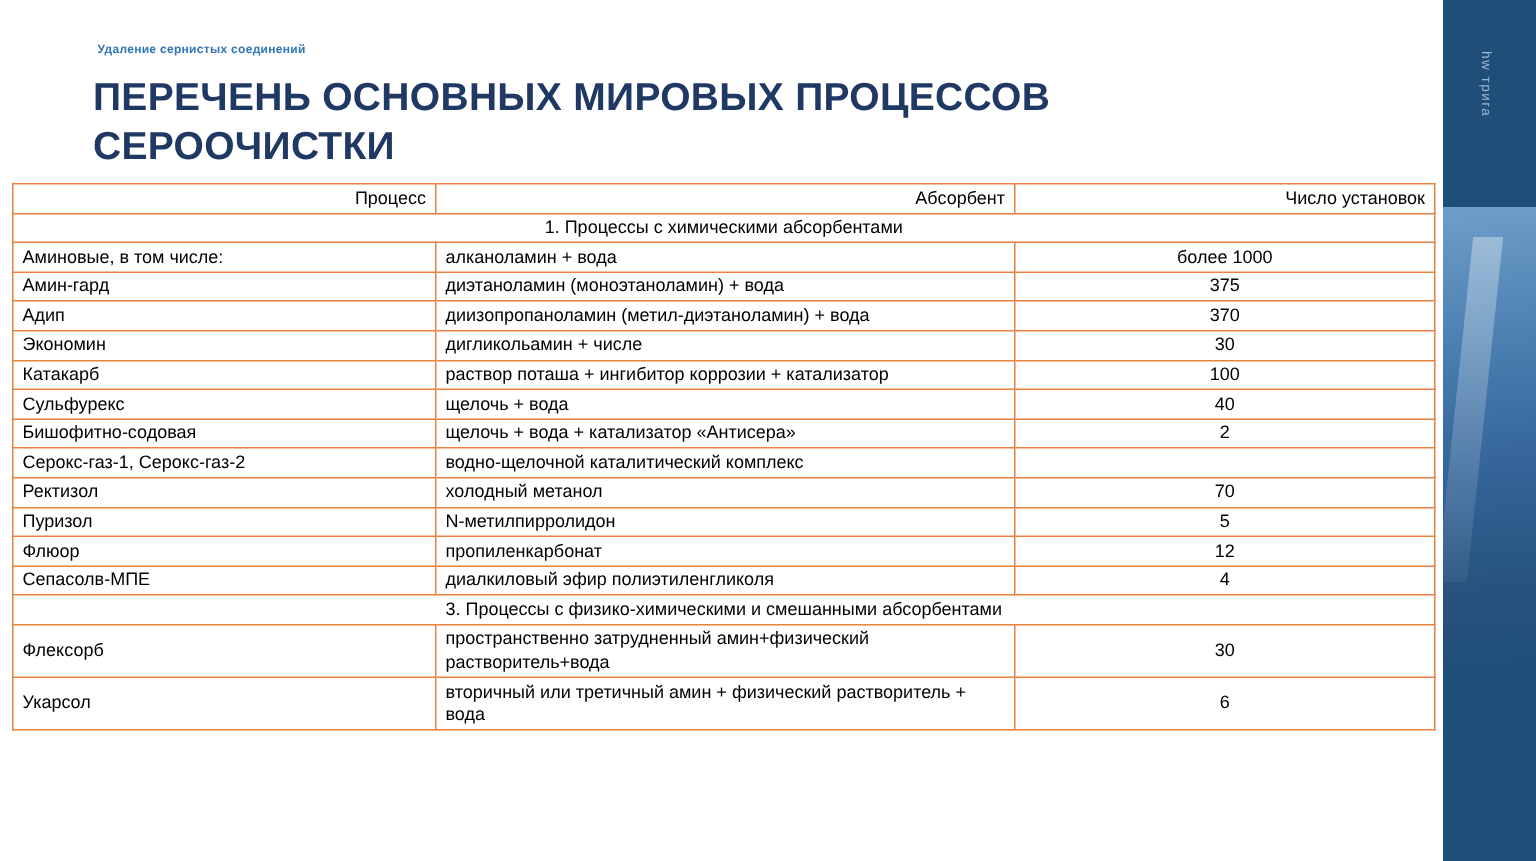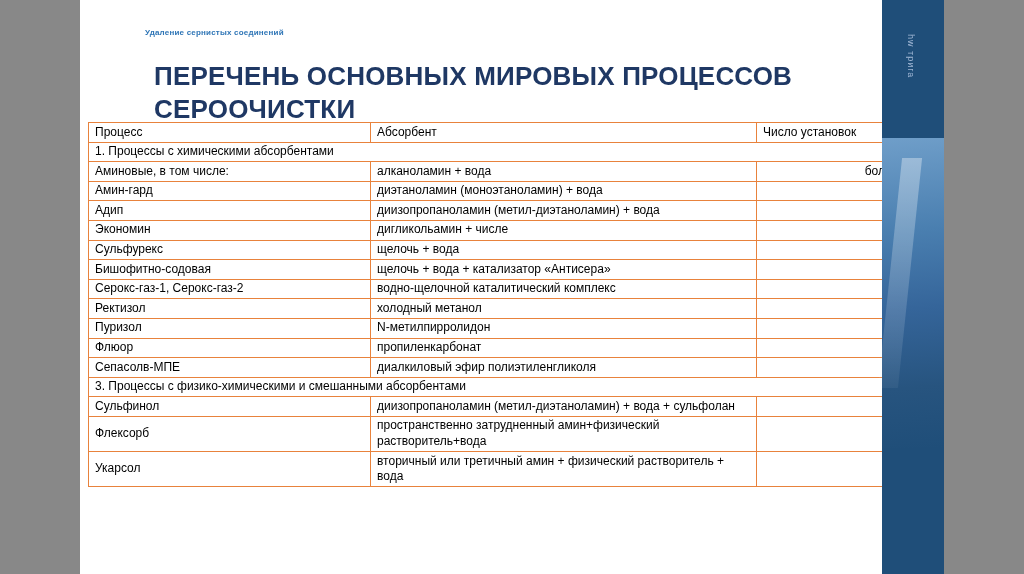--- a/index.html
+++ b/index.html
@@ -1,17 +1,17 @@
 <!DOCTYPE html>
 <html><head>
 <meta charset="utf-8">
 <style>
   html,body { margin:0; padding:0; background:#888; }
   .slide {
-    position:relative; width:864px; height:574px; margin:0 auto;
+    position:relative; width:1024px; height:574px; margin:0 auto;
     background:#ffffff; overflow:hidden;
     font-family:"Liberation Sans", sans-serif;
     color:#000;
   }
   .eyebrow {
     position:absolute; left:65px; top:28px;
     font-size:8px; font-weight:bold; color:var(--eyebrow);
     letter-spacing:0.2px;
   }
   .page-title {
@@ -44,37 +44,37 @@
     width:100%; border-collapse:collapse; table-layout:fixed;
     font-size:12px; line-height:1.3;
   }
   .process-table td, .process-table th {
     border:1px solid var(--accent);
     padding:1.5px 6px;
     font-weight:normal;
     overflow:hidden;
     vertical-align:middle;
   }
-  .process-table th { text-align:left; height:15px; }
+  .process-table th { text-align:right; height:15px; }
   .col1 { width:282px; }
   .col2 { width:386px; }
   .col3 { width:280px; }
-  .section-cell { }
+  .section-cell { text-align:center; }
   .col-process  { text-align:left; }
   .col-absorbent{ text-align:left;margin-left:41px; }
   .col-count    { text-align:center; }
 </style>
 </head>
 <body>
 
 <div class="slide" style="--accent: #E8823C; --title: #1F3864; --eyebrow: #2E75B6; --sidebar: #1F4E79;">
 
   <div class="eyebrow">Удаление сернистых соединений</div>
 
-  <h1 class="page-title" style="margin:12px;">ПЕРЕЧЕНЬ ОСНОВНЫХ МИРОВЫХ ПРОЦЕССОВ СЕРООЧИСТКИ</h1>
+  <h1 class="page-title" style="margin:0;">ПЕРЕЧЕНЬ ОСНОВНЫХ МИРОВЫХ ПРОЦЕССОВ СЕРООЧИСТКИ</h1>
 
   <div class="table-wrap">
     <table class="process-table">
       <colgroup>
         <col class="col1">
           <col class="col2">
           <col class="col3">
       </colgroup>
       <thead>
         <tr>
@@ -101,20 +101,25 @@
             <td class="col-process">Адип</td>
             <td class="col-absorbent">диизопропаноламин (метил-диэтаноламин) + вода</td>
             <td class="col-count">370</td>
           </tr>
           <tr>
             <td class="col-process">Экономин</td>
             <td class="col-absorbent">дигликольамин + числе</td>
             <td class="col-count">30</td>
           </tr>
           <tr>
+            <td class="col-process">Катакарб</td>
+            <td class="col-absorbent">раствор поташа + ингибитор коррозии + катализатор</td>
+            <td class="col-count">100</td>
+          </tr>
+          <tr>
             <td class="col-process">Сульфурекс</td>
             <td class="col-absorbent">щелочь + вода</td>
             <td class="col-count">40</td>
           </tr>
           <tr>
             <td class="col-process">Бишофитно-содовая</td>
             <td class="col-absorbent">щелочь + вода + катализатор «Антисера»</td>
             <td class="col-count">2</td>
           </tr>
           <tr>
@@ -139,25 +144,20 @@
           </tr>
           <tr>
             <td class="col-process">Сепасолв-МПЕ</td>
             <td class="col-absorbent">диалкиловый эфир полиэтиленгликоля</td>
             <td class="col-count">4</td>
           </tr>
           <tr>
             <td colspan="3" class="section-cell">3. Процессы с физико-химическими и смешанными абсорбентами</td>
           </tr>
           <tr>
-            <td class="col-process">Сульфинол</td>
-            <td class="col-absorbent">диизопропаноламин (метил-диэтаноламин) + вода + сульфолан</td>
-            <td class="col-count">180</td>
-          </tr>
-          <tr>
             <td class="col-process">Флексорб</td>
             <td class="col-absorbent">пространственно затрудненный амин+физический растворитель+вода</td>
             <td class="col-count">30</td>
           </tr>
           <tr>
             <td class="col-process">Укарсол</td>
             <td class="col-absorbent">вторичный или третичный амин + физический растворитель + вода</td>
             <td class="col-count">6</td>
           </tr>
         </tbody>

